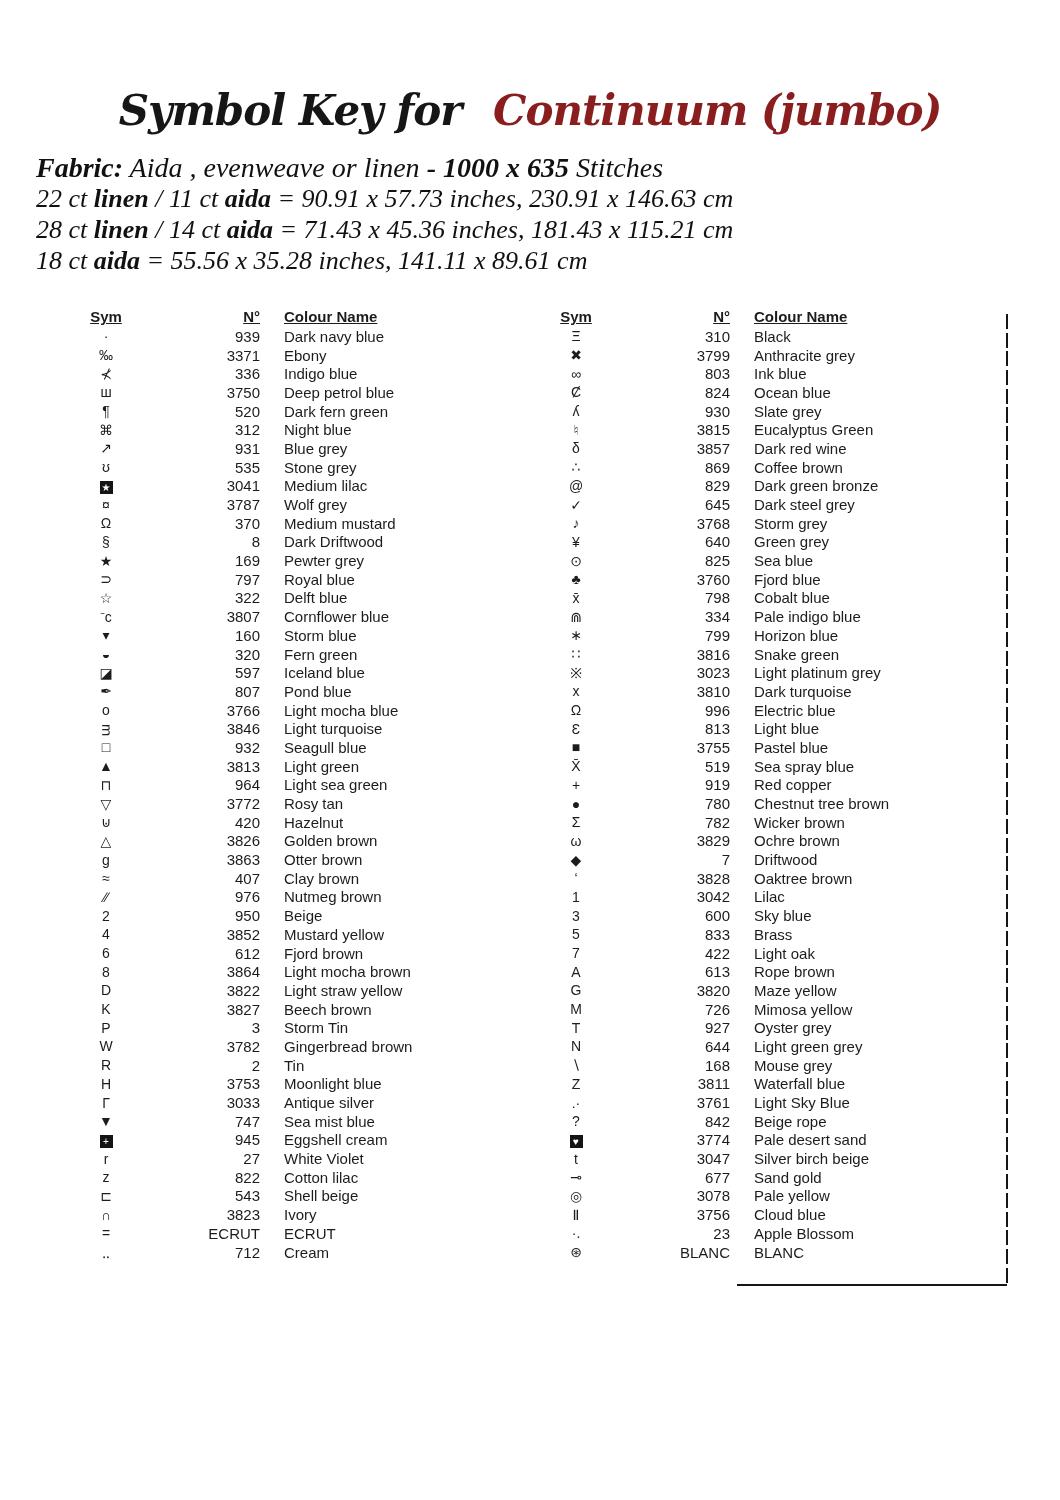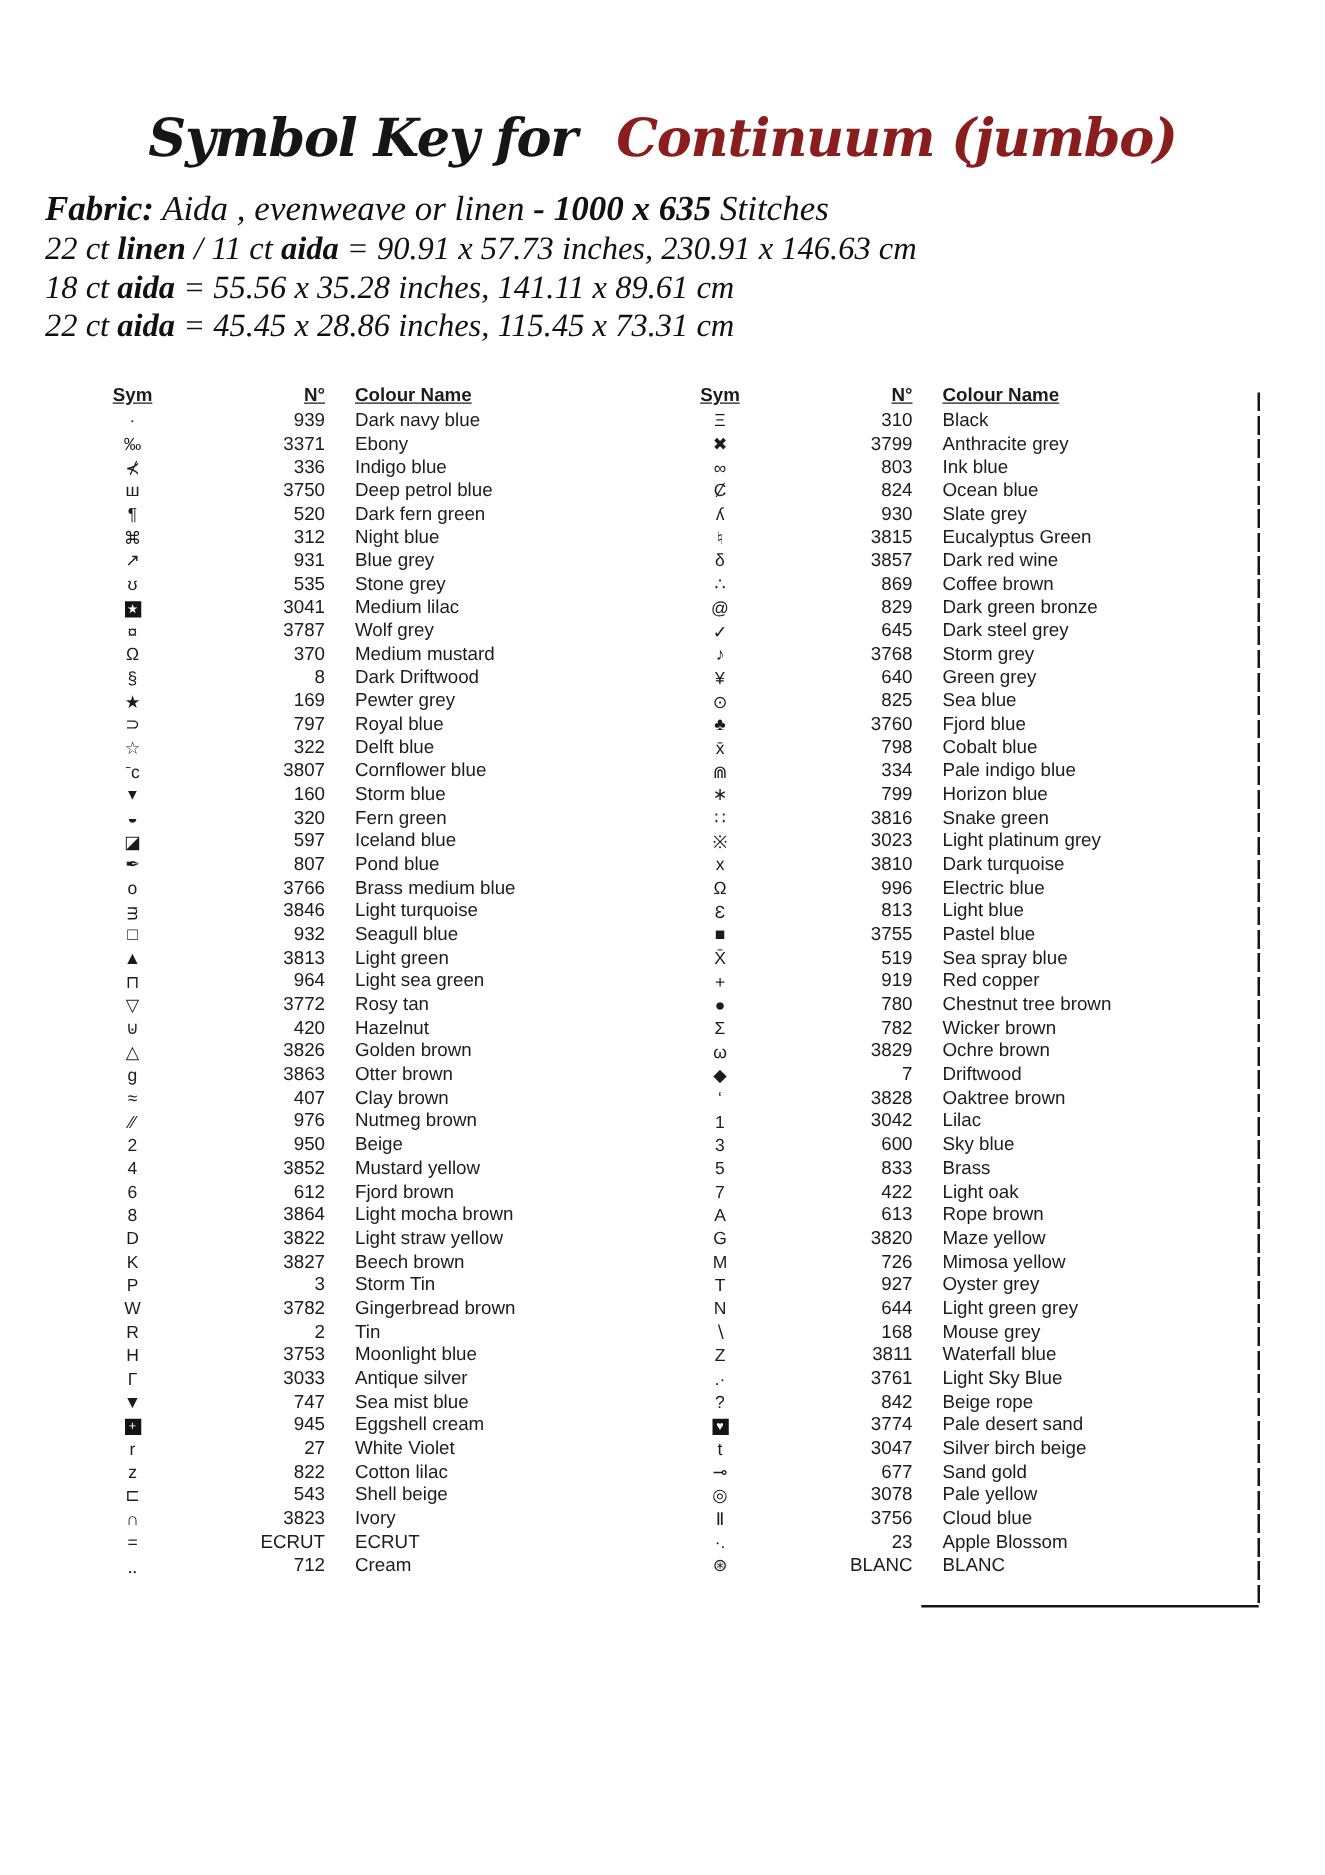--- a/index.html
+++ b/index.html
@@ -47,22 +47,22 @@
 <div class="page">
 
   <div class="title">
     <span class="black">Symbol Key for</span>
     <span class="red">Continuum (jumbo)</span>
   </div>
 
   <div class="hdr">
       <div class="hdr-line"><span class="b">Fabric:</span><span>  Aida , evenweave or  linen </span><span class="b">- 1000 x 635</span><span> Stitches</span></div>
       <div class="hdr-line"><span>22 ct </span><span class="b">linen</span><span> / 11 ct </span><span class="b">aida</span><span> = 90.91 x 57.73 inches, 230.91 x 146.63 cm</span></div>
+      <div class="hdr-line"><span>28 ct </span><span class="b">linen</span><span> / 14 ct </span><span class="b">aida</span><span> = 71.43 x 45.36 inches, 181.43 x 115.21 cm</span></div>
       <div class="hdr-line"><span>18 ct </span><span class="b">aida</span><span>  = 55.56 x 35.28 inches, 141.11 x 89.61 cm</span></div>
-      <div class="hdr-line"><span>22 ct </span><span class="b">aida</span><span> = 45.45 x 28.86 inches, 115.45 x 73.31 cm</span></div>
     </div>
 
   <div class="key-table left">
     <div class="trow thead">
       <span class="cell-sym">Sym</span>
       <span class="cell-num">N°</span>
       <span class="cell-name">Colour Name</span>
     </div>
     <div>
         <div class="trow">
@@ -161,21 +161,21 @@
           <span class="cell-name">Iceland blue</span>
         </div>
         <div class="trow">
           <span class="cell-sym">✒</span>
           <span class="cell-num">807</span>
           <span class="cell-name">Pond blue</span>
         </div>
         <div class="trow">
           <span class="cell-sym">o</span>
           <span class="cell-num">3766</span>
-          <span class="cell-name">Brass medium blue</span>
+          <span class="cell-name">Light mocha blue</span>
         </div>
         <div class="trow">
           <span class="cell-sym">ᴟ</span>
           <span class="cell-num">3846</span>
           <span class="cell-name">Light turquoise</span>
         </div>
         <div class="trow">
           <span class="cell-sym">□</span>
           <span class="cell-num">932</span>
           <span class="cell-name">Seagull blue</span>

